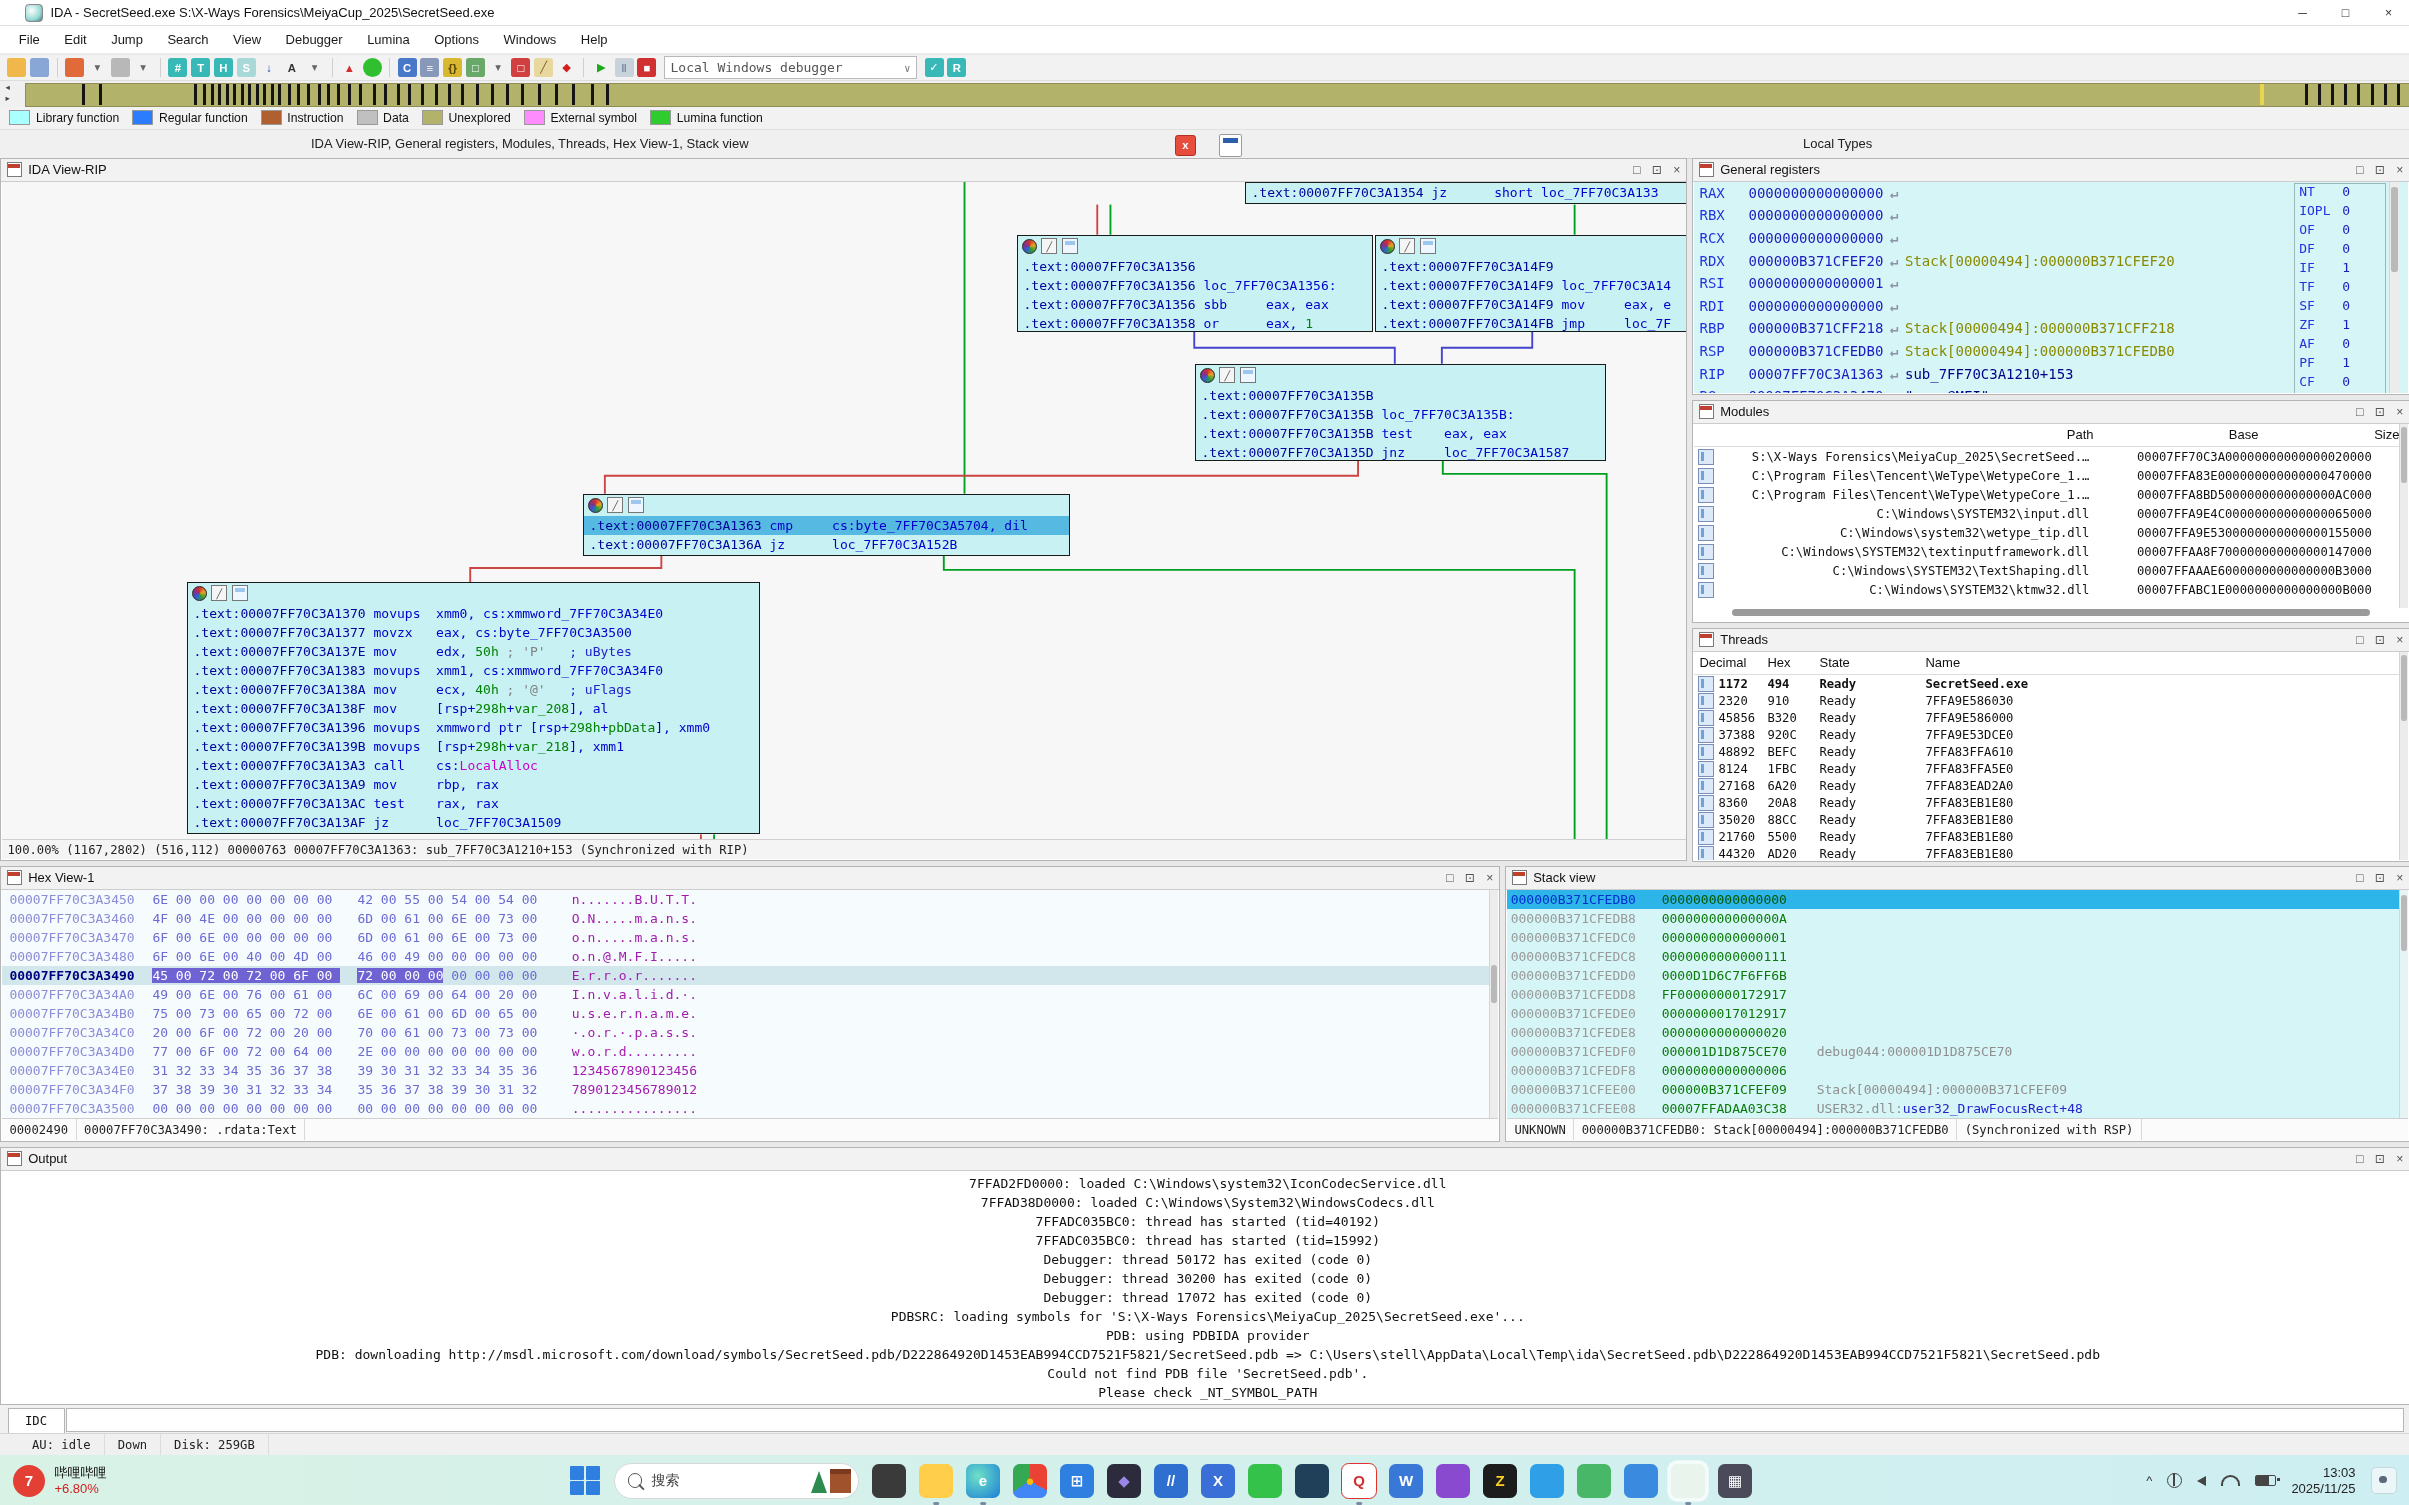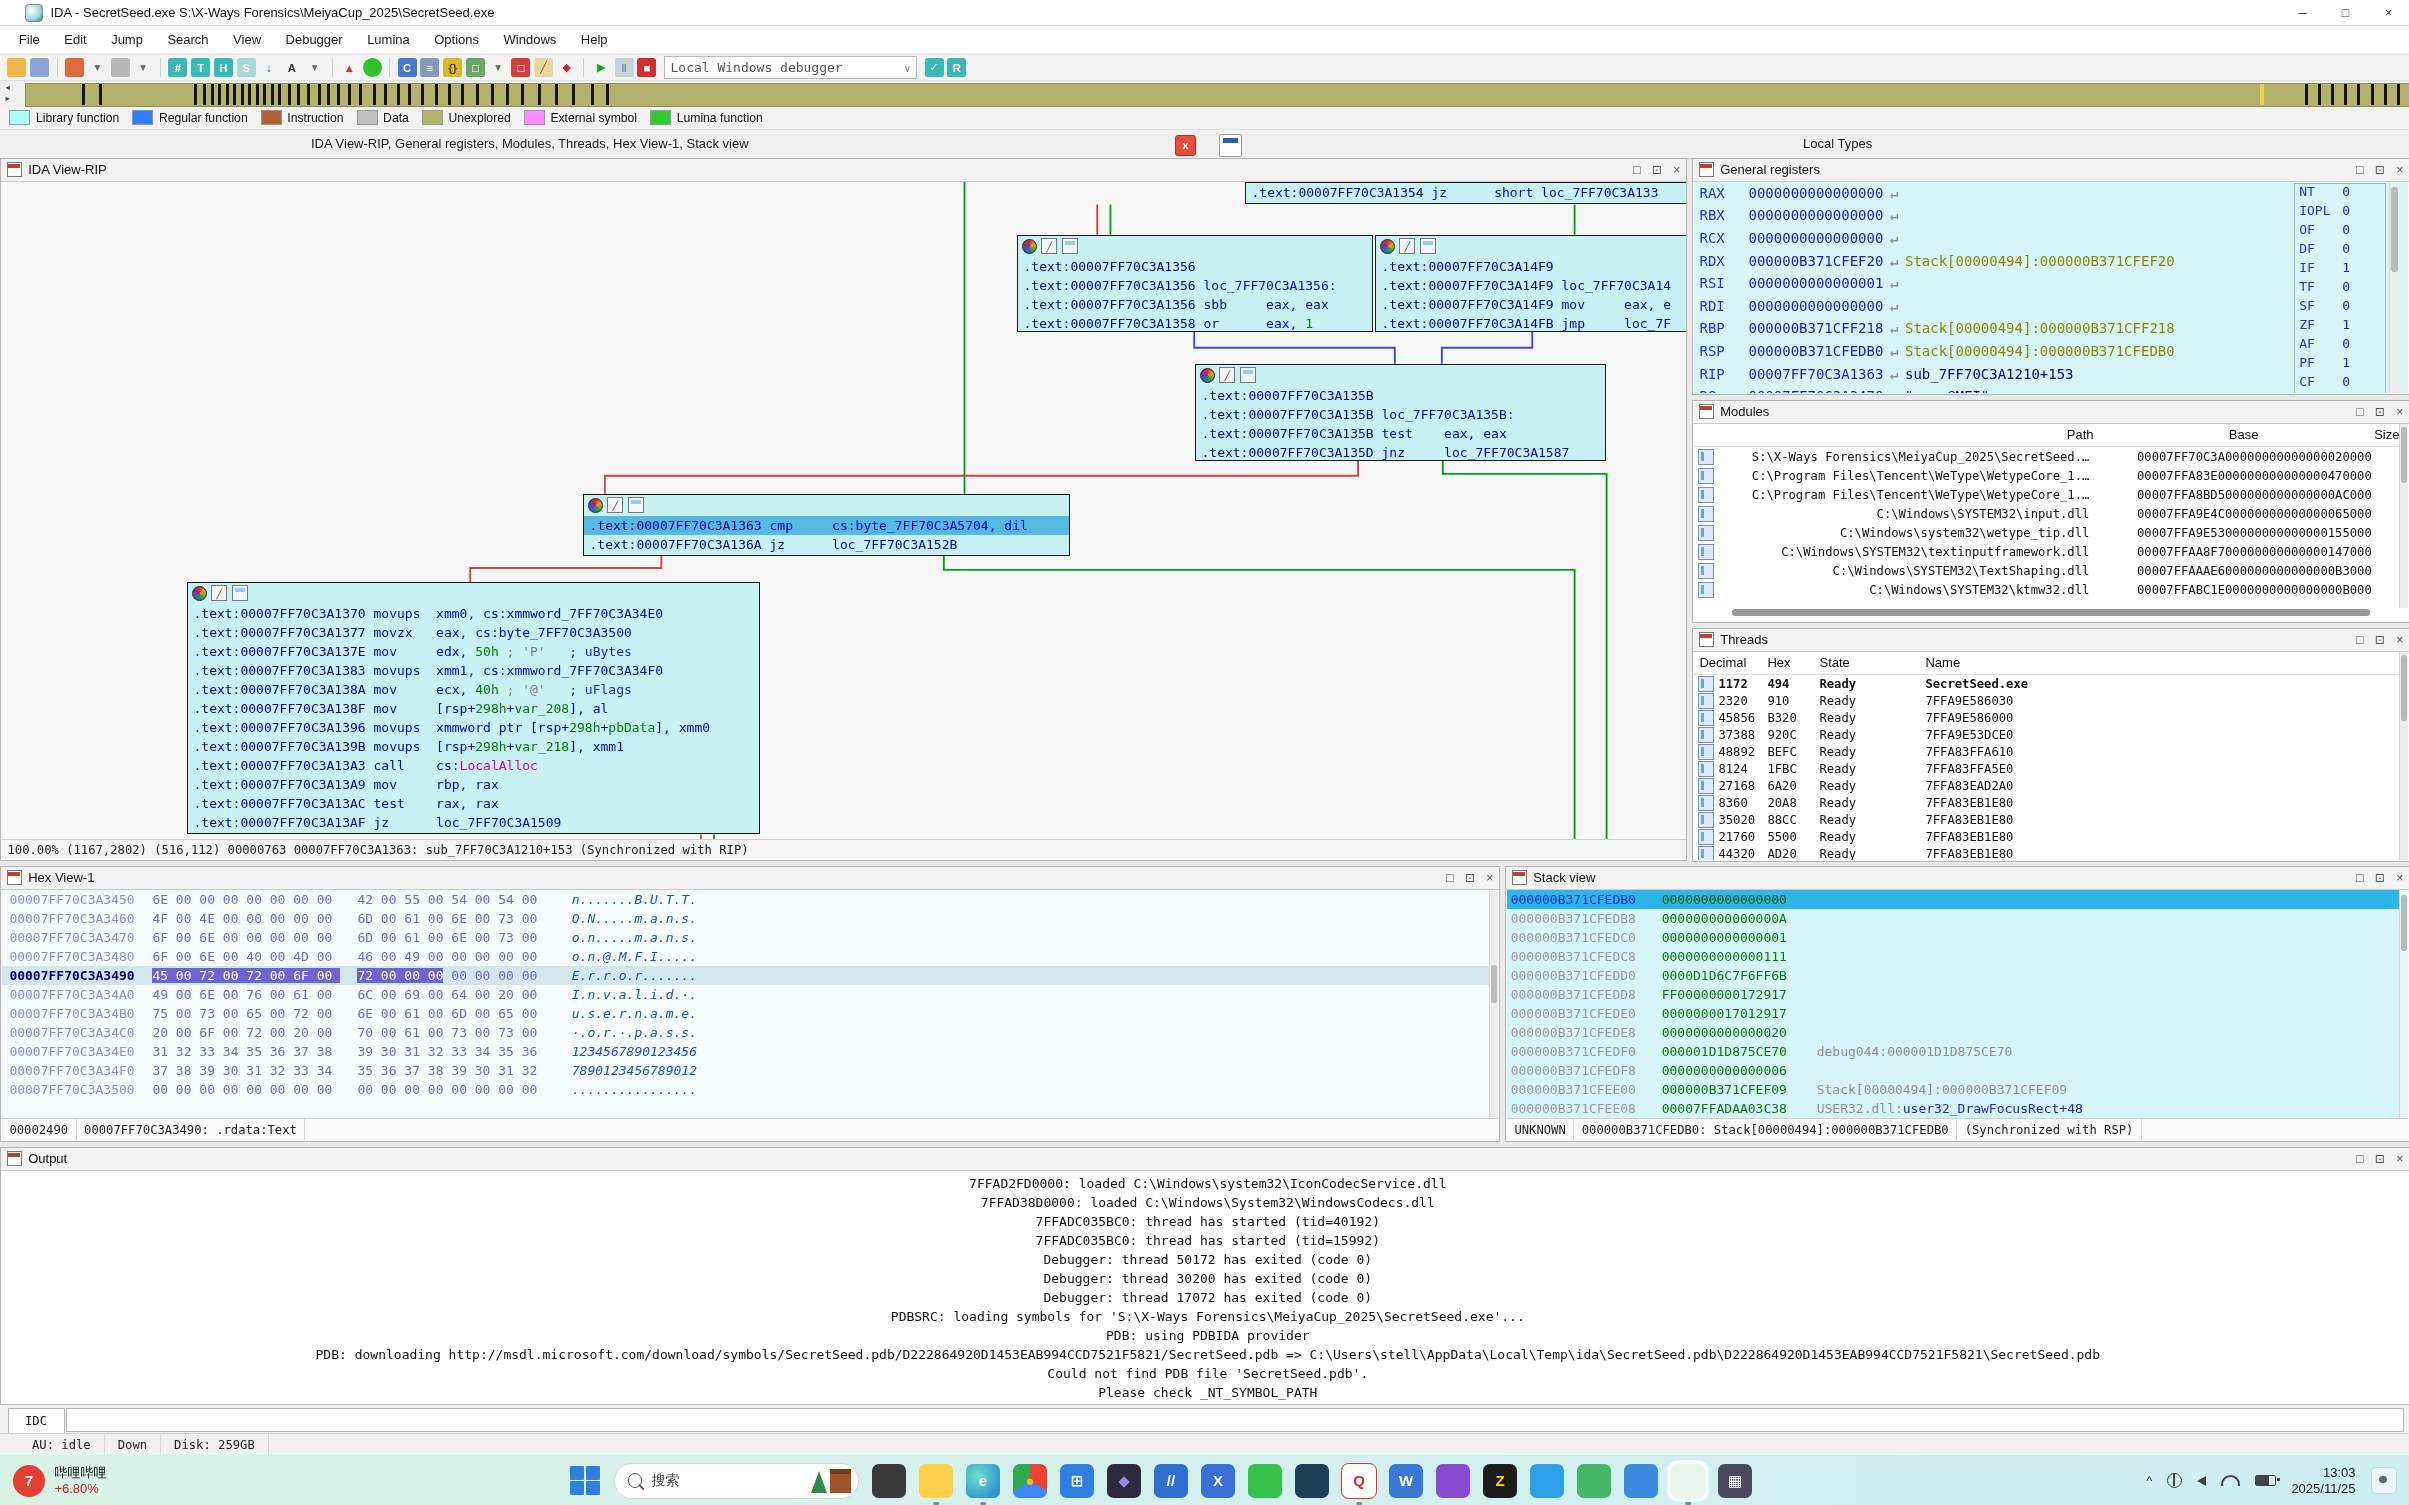--- a/index.html
+++ b/index.html
@@ -83,21 +83,21 @@
   .tbl-head{display:flex;height:22.6px;align-items:center;border-bottom:0.9px solid #ddd;font-size:13px;color:#111;background:#fff;}
   .tbl-row{display:flex;align-items:center;font-family:"DejaVu Sans Mono",monospace;font-size:12.2px;color:#111;white-space:pre;}
   .rowicon{width:14px;height:14px;border:0.9px solid #7a8fb5;background:#dce9f8;margin:0 4.7px 0 3.8px;flex:none;position:relative;}
   .rowicon::before{content:"";position:absolute;left:1.9px;top:1.9px;width:3.8px;height:9.4px;background:#6fa3d8;}
   .hscroll{position:absolute;left:38px;right:38px;height:6.6px;background:#9a9a9a;border-radius:3.8px;}
   
   #hex-body{position:absolute;left:0.9px;top:22.6px;right:0.9px;bottom:22.6px;background:#f6fbfd;overflow:hidden;}
   .hxrow{height:19px;line-height:19px;white-space:pre;font-family:"DejaVu Sans Mono",monospace;font-size:13px;display:flex;}
   .hxaddr{color:#8c8cd8;width:143px;padding-left:7.5px;flex:none;}
   .hxg{color:#6b6bd4;width:205px;flex:none;}
-  .hxascii{color:#1d4ed8;padding-left:9.4px;font-style:italic;}
+  .hxascii{color:#a21caf;padding-left:9.4px;}
   .hxrow.sel{background:#d2e7ec;}
   .hxrow.sel .hxaddr{color:#000080;font-weight:bold;}
   .hxsel{background:#6f62d2;color:#ffffff;}
   #hex-status{position:absolute;left:0.9px;bottom:0.9px;right:0.9px;height:21px;background:#fbfbfb;border-top:0.9px solid #cfcfcf;display:flex;
               font-family:"DejaVu Sans Mono",monospace;font-size:12.2px;align-items:center;color:#222;}
   #hex-status .cell{padding:0 7.5px;border-right:0.9px solid #d8d8d8;height:100%;display:flex;align-items:center;}
   
   #stack-body{position:absolute;left:0.9px;top:22.6px;right:0.9px;bottom:22.6px;background:#d6f5f6;overflow:hidden;}
   .strow{height:19px;line-height:19px;white-space:pre;font-family:"DejaVu Sans Mono",monospace;font-size:13px;display:flex;}
   .staddr{color:#9a9a9a;width:151px;padding-left:3.8px;flex:none;}
@@ -556,20 +556,21 @@
   </div>
   <div id="hex-body">
     <div class="hxrow"><span class="hxaddr">00007FF70C3A3450</span><span class="hxg">6E 00 00 00 00 00 00 00</span><span class="hxg">42 00 55 00 54 00 54 00</span><span class="hxascii">n.......B.U.T.T.</span></div>
       <div class="hxrow"><span class="hxaddr">00007FF70C3A3460</span><span class="hxg">4F 00 4E 00 00 00 00 00</span><span class="hxg">6D 00 61 00 6E 00 73 00</span><span class="hxascii">O.N.....m.a.n.s.</span></div>
       <div class="hxrow"><span class="hxaddr">00007FF70C3A3470</span><span class="hxg">6F 00 6E 00 00 00 00 00</span><span class="hxg">6D 00 61 00 6E 00 73 00</span><span class="hxascii">o.n.....m.a.n.s.</span></div>
       <div class="hxrow"><span class="hxaddr">00007FF70C3A3480</span><span class="hxg">6F 00 6E 00 40 00 4D 00</span><span class="hxg">46 00 49 00 00 00 00 00</span><span class="hxascii">o.n.@.M.F.I.....</span></div>
       <div class="hxrow sel"><span class="hxaddr">00007FF70C3A3490</span><span class="hxg"><span class="hxsel">45 00 72 00 72 00 6F 00 </span></span><span class="hxg"><span class="hxsel">72 00 00 00</span><span> 00 00 00 00</span></span><span class="hxascii">E.r.r.o.r.......</span></div>
       <div class="hxrow"><span class="hxaddr">00007FF70C3A34A0</span><span class="hxg">49 00 6E 00 76 00 61 00</span><span class="hxg">6C 00 69 00 64 00 20 00</span><span class="hxascii">I.n.v.a.l.i.d.·.</span></div>
       <div class="hxrow"><span class="hxaddr">00007FF70C3A34B0</span><span class="hxg">75 00 73 00 65 00 72 00</span><span class="hxg">6E 00 61 00 6D 00 65 00</span><span class="hxascii">u.s.e.r.n.a.m.e.</span></div>
       <div class="hxrow"><span class="hxaddr">00007FF70C3A34C0</span><span class="hxg">20 00 6F 00 72 00 20 00</span><span class="hxg">70 00 61 00 73 00 73 00</span><span class="hxascii">·.o.r.·.p.a.s.s.</span></div>
+      <div class="hxrow"><span class="hxaddr">00007FF70C3A34D0</span><span class="hxg">77 00 6F 00 72 00 64 00</span><span class="hxg">2E 00 00 00 00 00 00 00</span><span class="hxascii">w.o.r.d.........</span></div>
       <div class="hxrow"><span class="hxaddr">00007FF70C3A34E0</span><span class="hxg">31 32 33 34 35 36 37 38</span><span class="hxg">39 30 31 32 33 34 35 36</span><span class="hxascii">1234567890123456</span></div>
       <div class="hxrow"><span class="hxaddr">00007FF70C3A34F0</span><span class="hxg">37 38 39 30 31 32 33 34</span><span class="hxg">35 36 37 38 39 30 31 32</span><span class="hxascii">7890123456789012</span></div>
       <div class="hxrow"><span class="hxaddr">00007FF70C3A3500</span><span class="hxg">00 00 00 00 00 00 00 00</span><span class="hxg">00 00 00 00 00 00 00 00</span><span class="hxascii">................</span></div>
       <div class="vscroll" style="right:0;top:0;bottom:0;">
         <div class="vthumb" style="top:75px;height:38px;"></div>
       </div>
   </div>
   <div id="hex-status">
       <span class="cell">00002490</span>
       <span class="cell">00007FF70C3A3490: .rdata:Text</span>

